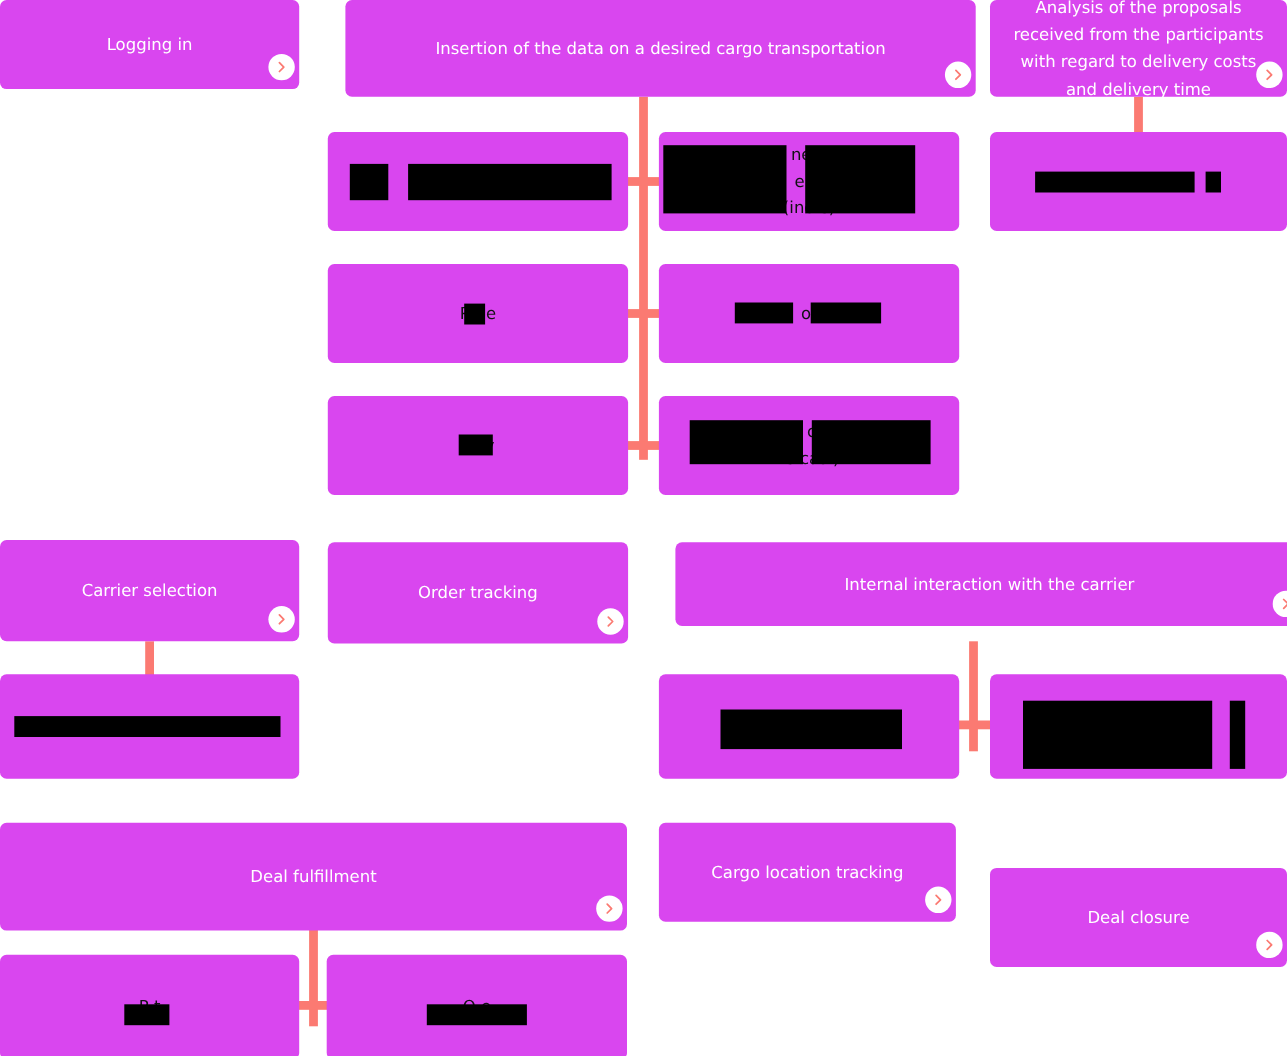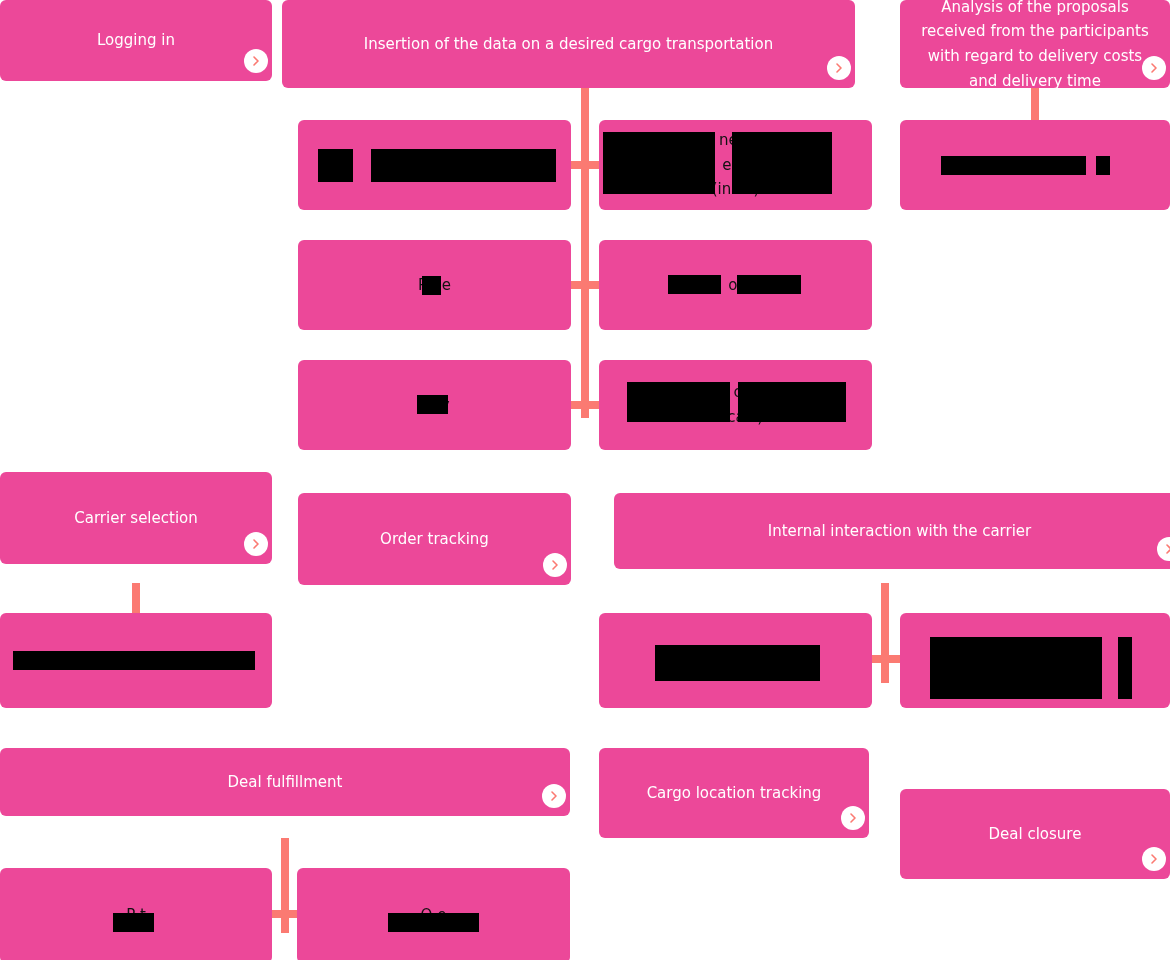--- a/index.html
+++ b/index.html
@@ -11,21 +11,21 @@
     position:relative;
   }
   .canvas{position:absolute;left:0;top:0;width:1170px;height:960px;}
 
   
   .conn{position:absolute;background:#fb7a72;}
 
   
   .card{
     position:absolute;
-    background:#ec4899;
+    background:#d946ef;
     border-radius:6px;
     box-sizing:border-box;
     display:flex;
     align-items:center;
     justify-content:center;
     text-align:center;
     color:#ffffff;
     font-size:15px;
     line-height:1.65;
     padding:6px 22px;
@@ -80,21 +80,21 @@
 
   <div class="card" style="left:0px;top:0px;width:272px;height:81px;">
     <span class="label">Logging in</span>
     <span class="chev">
       <svg width="10" height="12" viewBox="0 0 10 12" fill="none">
           <path d="M3 2 L7 6 L3 10" stroke="#fb7a72" stroke-width="1.6" stroke-linecap="round" stroke-linejoin="round"></path>
         </svg>
     </span>
   </div>
 
-  <div class="card" style="left:282px;top:0px;width:573px;height:88px;">
+  <div class="card" style="left:314px;top:0px;width:573px;height:88px;">
     <span class="label">Insertion of the data on a desired cargo transportation</span>
     <span class="chev">
       <svg width="10" height="12" viewBox="0 0 10 12" fill="none">
           <path d="M3 2 L7 6 L3 10" stroke="#fb7a72" stroke-width="1.6" stroke-linecap="round" stroke-linejoin="round"></path>
         </svg>
     </span>
   </div>
 
   <div class="card" style="left:900px;top:0px;width:270px;height:88px;padding:6px 14px;">
     <span class="label">Analysis of the proposals received from the participants with regard to delivery costs and delivery time</span>
@@ -141,21 +141,21 @@
     <span class="redact" style="left:119px;top:35px;width:31px;height:19px;"></span>
   </div>
 
   <div class="card sub" style="left:599px;top:360px;width:273px;height:90px;white-space:pre-line;">
     <span class="label">Ca             ca                   r
 fe             cas               )</span>
     <span class="redact" style="left:28px;top:22px;width:103px;height:40px;"></span>
     <span class="redact" style="left:139px;top:22px;width:108px;height:40px;"></span>
   </div>
 
-  <div class="card" style="left:0px;top:472px;width:272px;height:92px;">
+  <div class="card" style="left:0px;top:491px;width:272px;height:92px;">
     <span class="label">Carrier selection</span>
     <span class="chev">
       <svg width="10" height="12" viewBox="0 0 10 12" fill="none">
           <path d="M3 2 L7 6 L3 10" stroke="#fb7a72" stroke-width="1.6" stroke-linecap="round" stroke-linejoin="round"></path>
         </svg>
     </span>
   </div>
 
   <div class="card" style="left:298px;top:493px;width:273px;height:92px;">
     <span class="label">Order tracking</span>
@@ -185,21 +185,21 @@
     <span class="redact" style="left:56px;top:32px;width:165px;height:36px;"></span>
   </div>
 
   <div class="card sub" style="left:900px;top:613px;width:270px;height:95px;white-space:pre-line;padding:6px 12px;">
     <span class="label">S                        s from
 t                      e u er</span>
     <span class="redact" style="left:30px;top:24px;width:172px;height:62px;"></span>
     <span class="redact" style="left:218px;top:24px;width:14px;height:62px;"></span>
   </div>
 
-  <div class="card" style="left:0px;top:748px;width:570px;height:68px;">
+  <div class="card" style="left:0px;top:748px;width:570px;height:98px;">
     <span class="label">Deal fulfillment</span>
     <span class="chev">
       <svg width="10" height="12" viewBox="0 0 10 12" fill="none">
           <path d="M3 2 L7 6 L3 10" stroke="#fb7a72" stroke-width="1.6" stroke-linecap="round" stroke-linejoin="round"></path>
         </svg>
     </span>
   </div>
 
   <div class="card" style="left:599px;top:748px;width:270px;height:90px;">
     <span class="label">Cargo location tracking</span>

